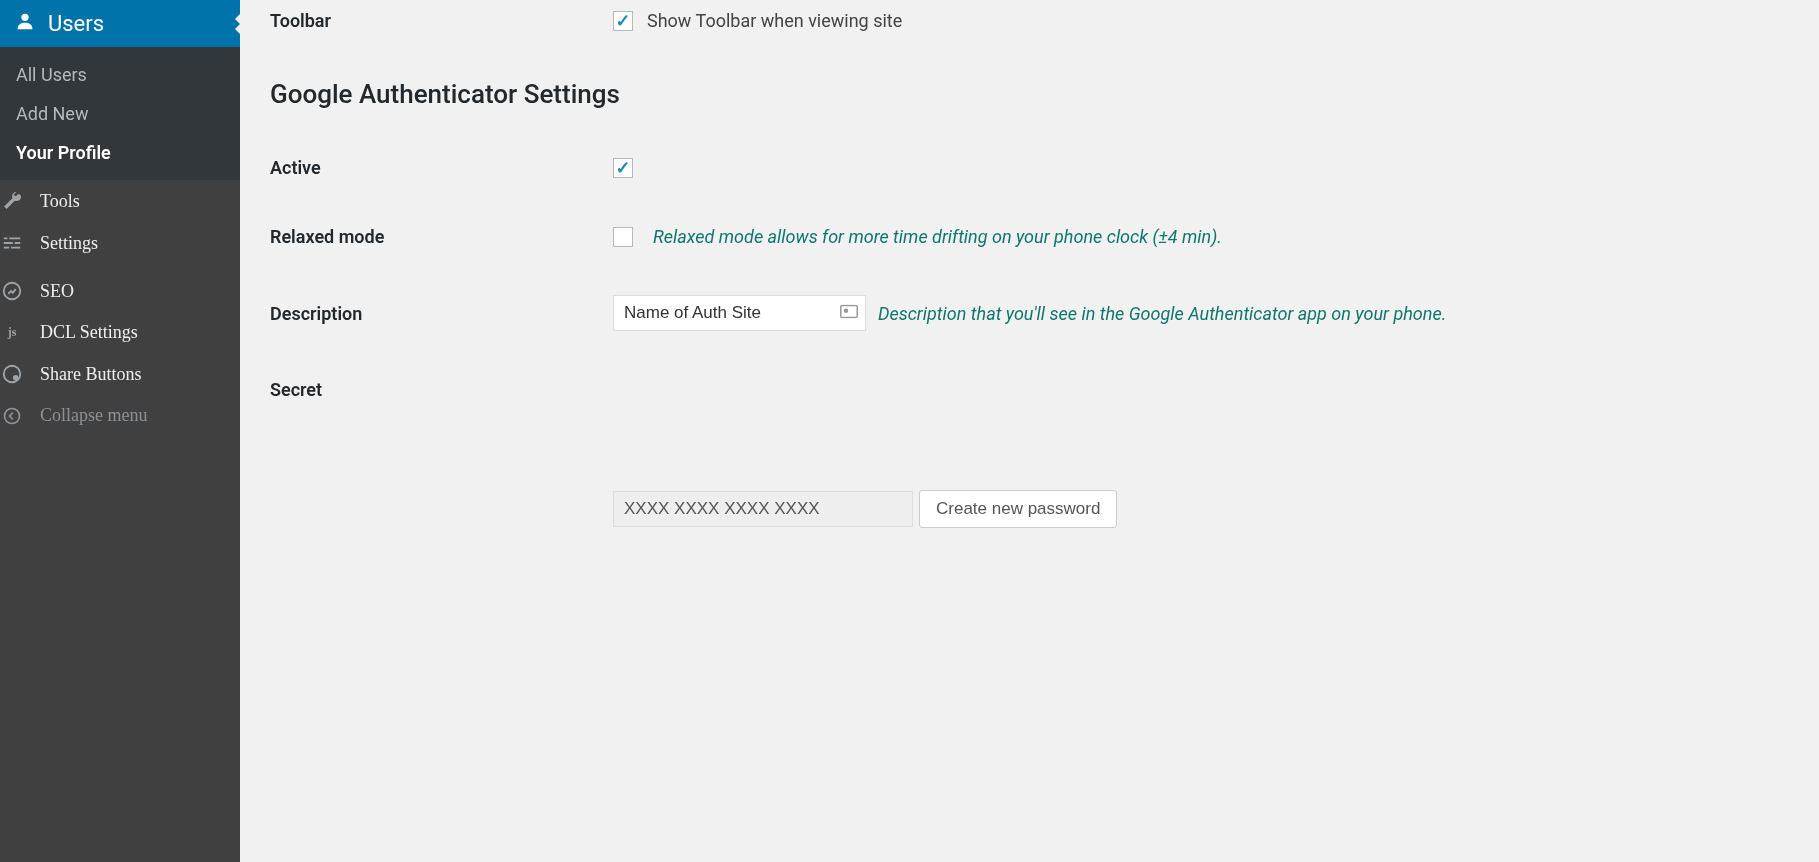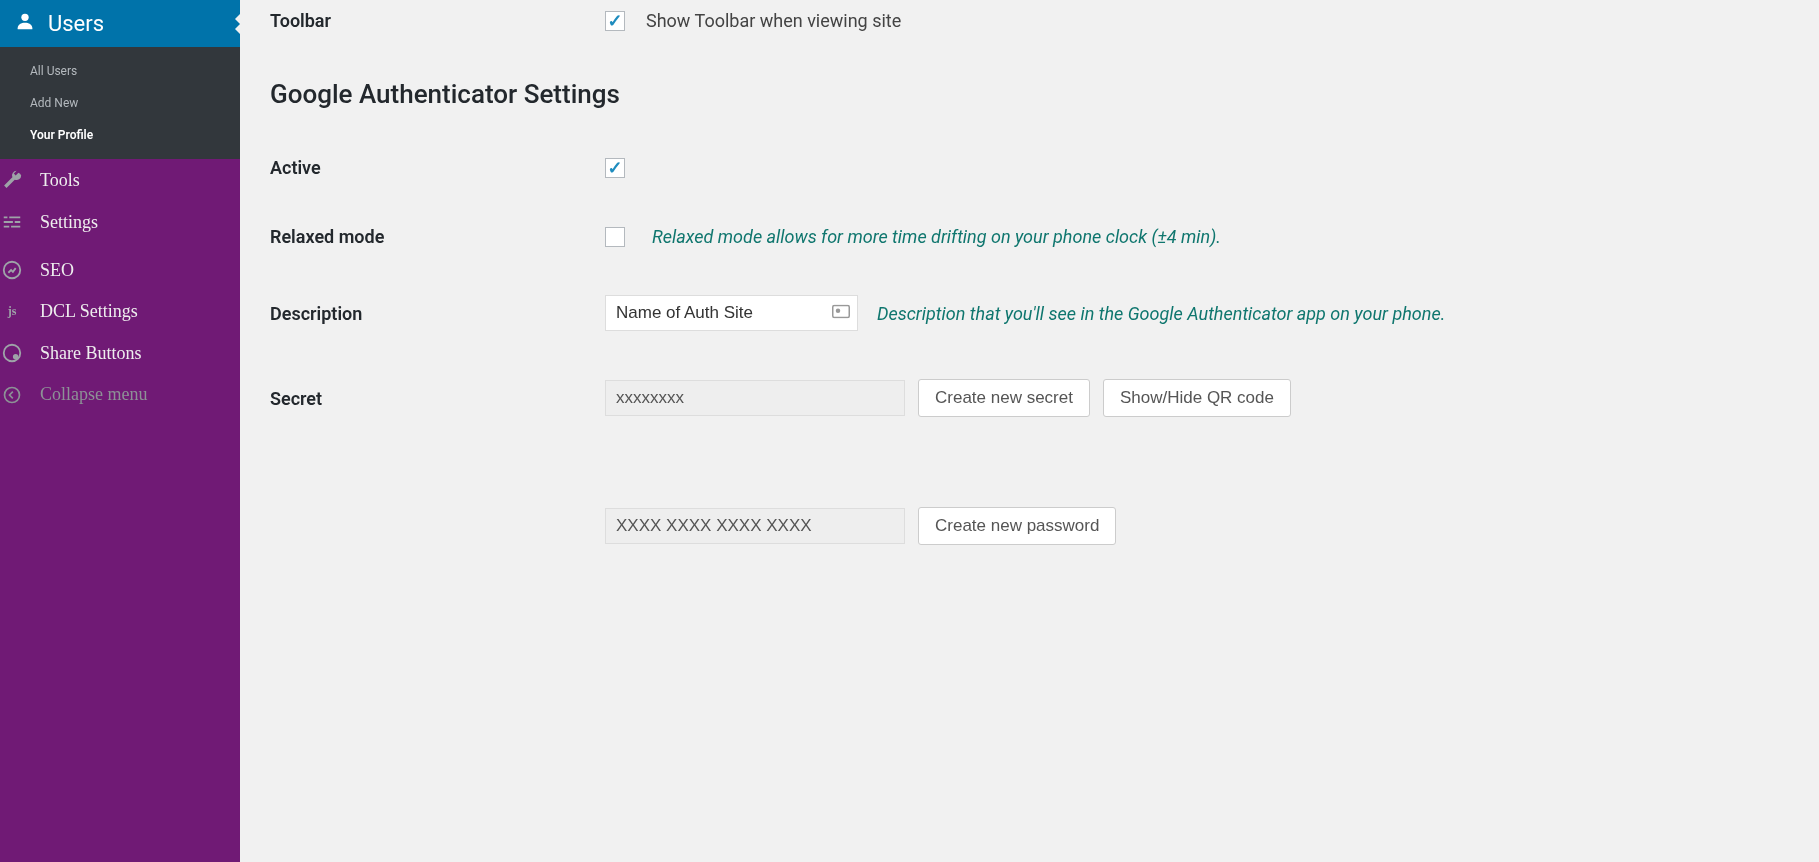--- a/index.html
+++ b/index.html
@@ -8,21 +8,21 @@
   font-size: 14px;
   display: flex;
   height: 862px;
   width: 1819px;
   overflow: hidden;
   background: #f1f1f1;
   color: #23282d;
 }
 #sidebar {
   width: 240px;
-  background: #701a75;
+  background: #404040;
   color: #eee;
   flex-shrink: 0;
   font-size: 18px;
 }
 .nav-top {
   background: #0073aa;
   color: #fff;
   padding: 10px 10px 10px 14px;
   display: flex;
   align-items: center;
@@ -47,24 +47,24 @@
   width: 0; height: 0;
   border: 10px solid transparent;
   border-right-color: #f1f1f1;
 }
 .subnav {
   background: #32373c;
   padding: 8px 0;
 }
 .subnav a {
   display: block;
-  padding: 9px 30px;
+  padding: 9px 16px;
   color: #b4b9be;
   text-decoration: none;
-  font-size: 12px;
+  font-size: 18px;
 }
 .subnav a.current {
   color: #fff;
   font-weight: 600;
 }
 .nav-item {
   display: flex;
   align-items: center;
   gap: 16px;
   padding: 10px 0;
@@ -113,21 +113,22 @@
   content: '✓';
   color: #1e8cbe;
   font-size: 18px;
   font-weight: bold;
   line-height: 1;
 }
 .row-body {
   display: flex;
   align-items: center;
   flex-wrap: wrap;
-  gap: 13px;
+  gap: 6px;
+  margin-left: 8px;
 }
 .desc-italic {
   font-style: italic;
   color: #0f766e;
   font-size: 18px;
   margin-left: 6px;
 }
 .row-text {
   font-size: 18px;
   color: #444;
@@ -274,25 +275,20 @@
               <path d="M14 6h7M14 10h7M4 14h8"></path>
             </svg>
         </span>
       </span>
       <span class="desc-italic">Description that you'll see in the Google Authenticator app on your phone.</span>
     </div>
   </div>
 
   <div class="form-row" style="margin-bottom:90px;">
     <div class="row-label">Secret</div>
-    <div class="row-body">
-      <input class="text readonly" style="width: 300px;" readonly="" value="xxxxxxxx">
-      <button class="secondary">Create new secret</button>
-      <button class="secondary">Show/Hide QR code</button>
-    </div>
   </div>
 
 
   <div class="form-row">
     <div class="row-label"></div>
     <div class="row-body">
       <input class="text readonly" style="width: 300px;" readonly="" value="XXXX XXXX XXXX XXXX">
       <button class="secondary">Create new password</button>
     </div>
   </div>

